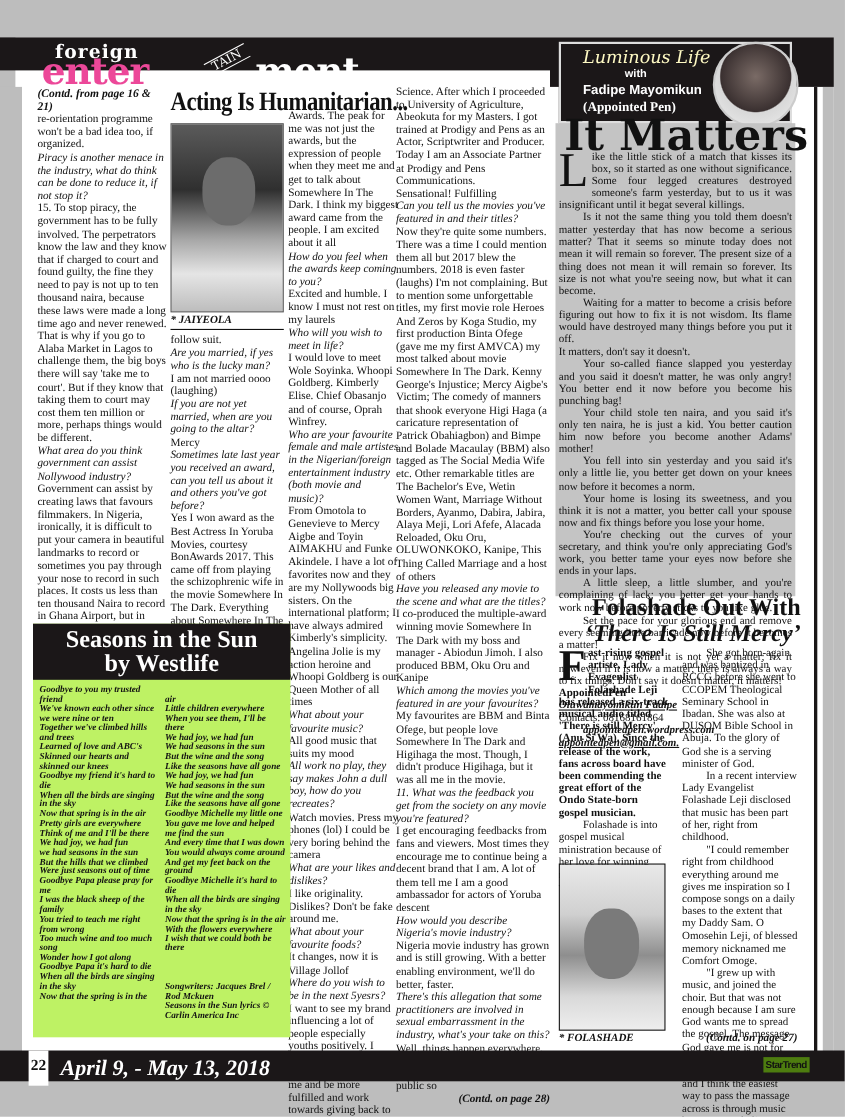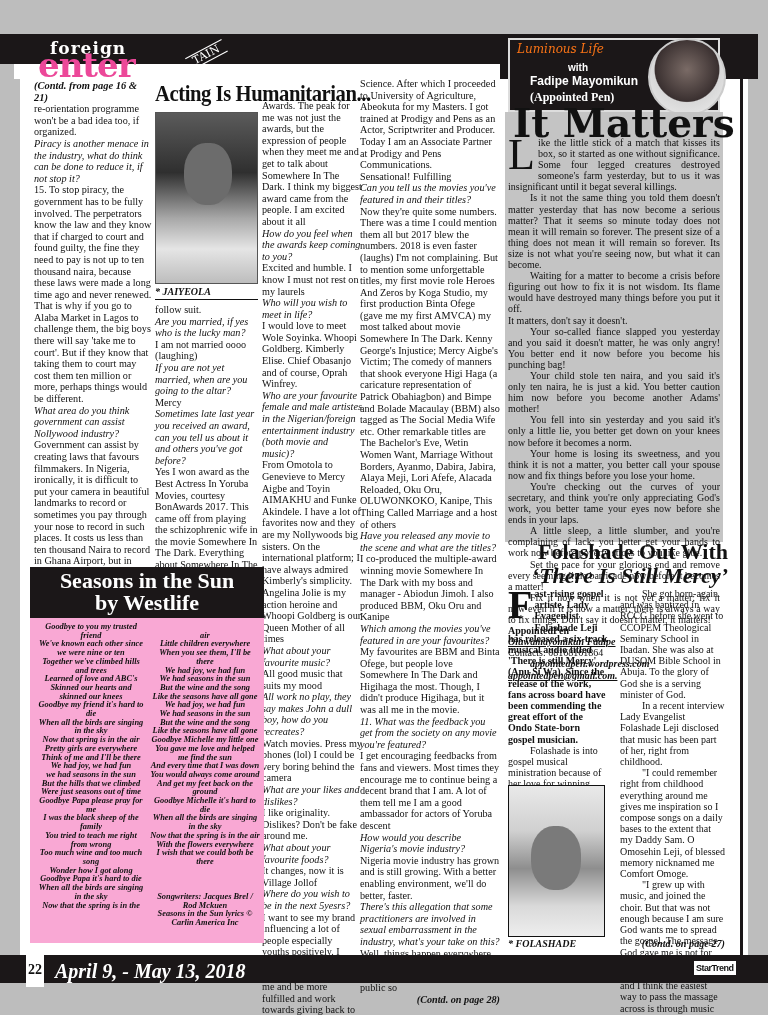--- a/index.html
+++ b/index.html
@@ -21,26 +21,26 @@
   .col{position:absolute;font-size:10.2px;line-height:11.6px}
   .col p{margin:0}
   .i{font-style:italic}
   .b{font-weight:bold}
   .contd-top{font-weight:bold;font-style:italic;font-size:10.5px}
   .headline1{position:absolute;left:155px;top:80px;font-family:"Liberation Serif",serif;font-weight:bold;font-size:24px;letter-spacing:-0.5px;transform:scaleX(0.86);transform-origin:left}
   .photo1{position:absolute;left:155px;top:112px;width:103px;height:172px;background:linear-gradient(180deg,#5b5b5b 0%,#2f2f2f 35%,#a8a8a8 62%,#e5e5e5 80%,#bdbdbd 100%);border:1px solid #555}
   .photo1 .face{position:absolute;left:28px;top:30px;width:48px;height:62px;border-radius:45%;background:#6c6c6c}
   .caption1{position:absolute;left:155px;top:286px;font-style:italic;font-weight:bold;font-size:10px;width:103px;border-bottom:1.5px solid #111;padding-bottom:2px}
   
-  .seasons{position:absolute;left:30px;top:567px;width:234px;height:376px;background:#f9a8d4}
+  .seasons{position:absolute;left:30px;top:567px;width:234px;height:376px;background:#bef264}
   .seasons-title{background:#1b1718;color:#fff;text-align:center;font-weight:bold;font-size:22px;line-height:22px;padding:3px 0 4px}
-  .lyrics{position:absolute;top:56px;width:110px;text-align:center;font-style:italic;font-weight:bold;font-size:8.4px;line-height:8.7px}
+  .lyrics{position:absolute;top:56px;width:110px;text-align:left;font-style:italic;font-weight:bold;font-size:8.4px;line-height:8.7px}
   
   .lum{position:absolute;left:508px;top:38px;width:212px;height:74px;background:#1b1718;border:2px solid #ddd}
-  .lum .script{position:absolute;left:7px;top:2px;color:#f97316;font-style:italic;font-family:"DejaVu Serif",serif;font-size:12px}
+  .lum .script{position:absolute;left:20px;top:2px;color:#fef9c3;font-style:italic;font-family:"DejaVu Serif",serif;font-size:16px}
   .lum .with{position:absolute;left:58px;top:22px;color:#fff;font-family:"Liberation Sans",sans-serif;font-weight:bold;font-size:10px}
   .lum .name{position:absolute;left:20px;top:34px;color:#fff;font-family:"Liberation Sans",sans-serif;font-weight:bold;font-size:12px}
   .lum .pen{position:absolute;left:20px;top:50px;color:#fff;font-size:12px;font-weight:bold}
   .lum .avatar{position:absolute;left:138px;top:-2px;width:78px;height:78px;border-radius:50%;background:radial-gradient(circle at 50% 40%,#7a6b66 0%,#3a3030 55%,#d8d8d8 57%,#eee 100%);border:2px solid #ccc}
   .itm{position:absolute;left:505px;top:112px;width:218px;height:430px;background:#c4c4c4}
   .itm-title{position:absolute;left:513px;top:108px;font-weight:900;font-family:"DejaVu Serif",serif;font-size:39px;letter-spacing:0;line-height:30px}
   .itm-body{position:absolute;left:508px;top:137px;width:212px;font-size:10px;line-height:11.1px;text-align:justify}
   .dropcap{float:left;font-size:44px;line-height:36px;margin:0 3px 0 0;font-family:"Liberation Serif",serif}
   .ind{text-indent:22px}
   
@@ -49,34 +49,35 @@
   .fola-col1{position:absolute;left:508px;top:588px;width:100px;font-size:10px;line-height:11.2px}
   .fola-col2{position:absolute;left:620px;top:588px;width:105px;font-size:10px;line-height:11.2px}
   .dropF{float:left;font-size:40px;line-height:34px;font-weight:bold;margin-right:2px}
   .photo2{position:absolute;left:508px;top:785px;width:97px;height:152px;border:1px solid #111;background:linear-gradient(180deg,#e9e9e9 0%,#d0d0d0 30%,#8e8e8e 55%,#d9d9d9 80%,#eee 100%)}
   .photo2 .face{position:absolute;left:22px;top:40px;width:50px;height:64px;border-radius:45%;background:#7a7a7a}
   .caption2{position:absolute;left:508px;top:938px;font-style:italic;font-size:10px;font-weight:bold}
   
   .footer{position:absolute;left:0;top:955px;width:768px;height:28px;background:#1b1718}
   .pagenum{position:absolute;left:26px;top:955px;width:18px;height:32px;background:#fff;font-weight:bold;font-size:14px;text-align:center;line-height:30px}
   .date{position:absolute;left:55px;top:960px;color:#fff;font-style:italic;font-weight:bold;font-size:20px}
-  .brand{position:absolute;left:694px;top:961px;background:#ffffff;color:#111;font-family:"Liberation Sans",sans-serif;font-weight:bold;font-size:9px;padding:2px 2px;letter-spacing:-0.5px}
+  .brand{position:absolute;left:694px;top:961px;background:#4d7c0f;color:#111;font-family:"Liberation Sans",sans-serif;font-weight:bold;font-size:9px;padding:2px 2px;letter-spacing:-0.5px}
 </style>
 </head>
 <body>
 
 <div class="page"></div>
 <div class="leftstrip"></div>
 <div class="rightstrip"></div>
 <div class="rightstrip2"></div>
 
 <div class="masthead">
   <span class="foreign">foreign</span>
   <span class="enter">enter</span>
   <span class="tain">TAIN</span>
+  <span class="ment">ment</span>
   <div class="rule"></div>
 </div>
 <div class="topbar-right"></div>
 
 <div class="lum">
   <span class="script">Luminous Life</span>
   <span class="with">with</span>
   <span class="name">Fadipe Mayomikun</span>
   <span class="pen">(Appointed Pen)</span>
   <div class="avatar"></div>

